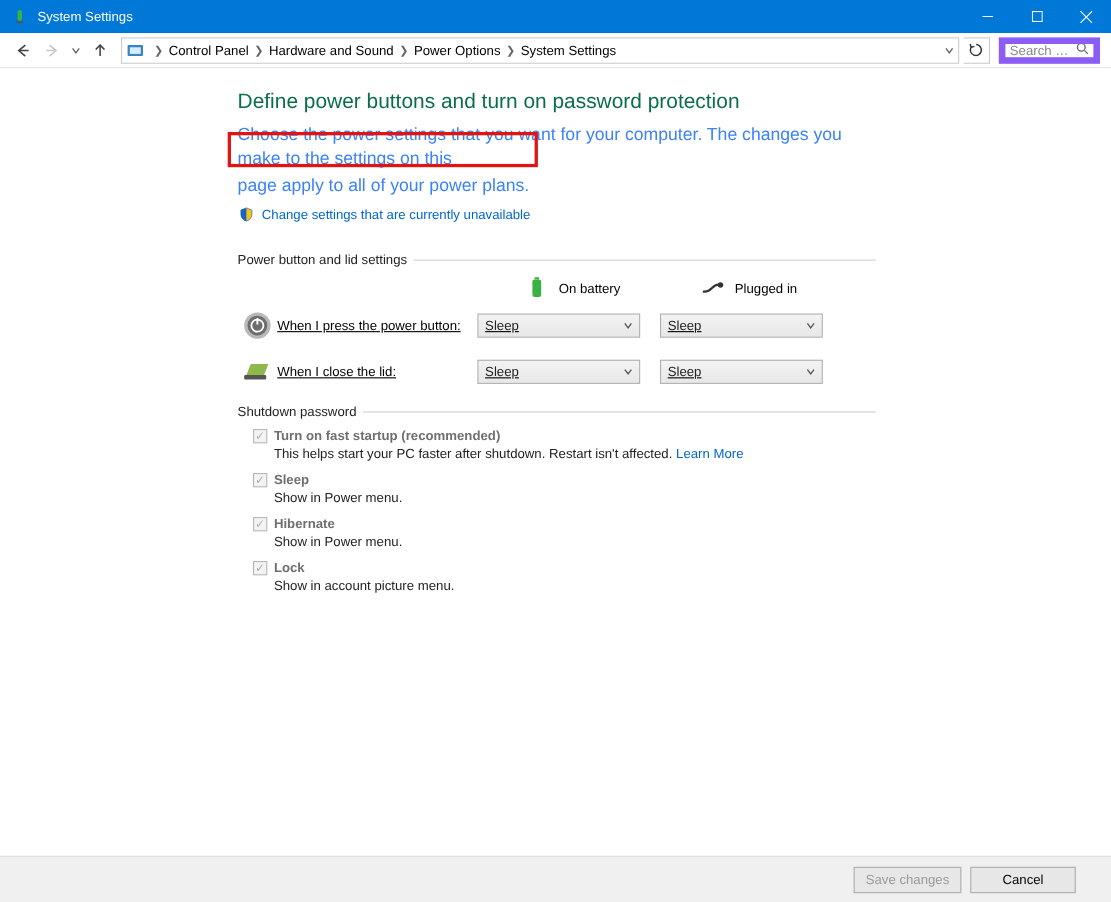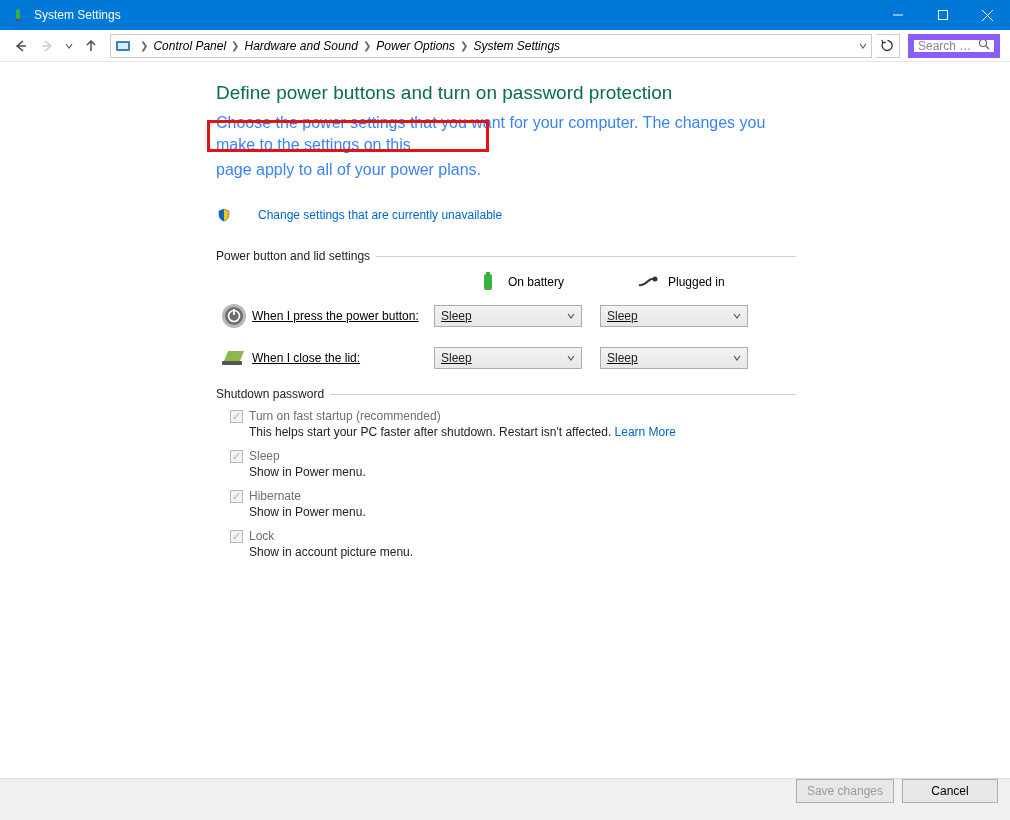--- a/index.html
+++ b/index.html
@@ -70,21 +70,21 @@
   }
   .breadcrumb .cp-icon {
     width: 16px; height: 16px;
     margin-right: 4px;
     display: inline-flex; align-items: center; justify-content: center;
   }
   .breadcrumb .sep {
     color: #666; padding: 0 5px;
     font-size: 10px;
   }
-  .breadcrumb .item { color: #000; cursor: default; font-style: italic; }
+  .breadcrumb .item { color: #000; cursor: default; }
   .breadcrumb .chev-end {
     position: absolute; right: 4px; top: 0; bottom: 0;
     display: flex; align-items: center; color: #666;
   }
   .refresh {
     width: 24px; height: 24px;
     border: 1px solid #ccc;
     border-left: none;
     display: flex; align-items: center; justify-content: center;
     color: #333;
@@ -123,22 +123,21 @@
   .desc {
     font-size: 16px;
     color: #3b82f6;
     margin-bottom: 2px;
     line-height: 1.4;
   }
   .change-link-wrap {
     display: inline-flex;
     align-items: center;
     padding: 4px 8px 4px 4px;
-    margin: 20px 0 10px -4px;
-    gap: 20px;
+    margin: 0 0 10px -4px;
   }
   .shield-icon {
     width: 16px; height: 16px;
     margin-right: 6px;
     display: inline-flex; align-items: center; justify-content: center;
   }
   .change-link { color: #0066cc; cursor: pointer; }
   .highlight-box {
     position: absolute;
     border: 3px solid #e11414;
@@ -199,33 +198,33 @@
   .chk-item { margin: 4px 0 10px 14px; }
   .chk-line { display: flex; align-items: center; gap: 6px; }
   .chk {
     width: 13px; height: 13px;
     border: 1px solid #b8b8b8;
     background: #f3f3f3;
     display: inline-flex; align-items: center; justify-content: center;
     color: #b0b0b0;
     font-size: 11px;
   }
-  .chk-label { font-weight: 400; color: #6f6f6f; font-size: 12px; }
+  .chk-label { font-weight: 700; color: #6f6f6f; font-size: 12px; }
   .chk-desc { margin-left: 19px; font-size: 12px; color: #222; margin-top: 2px; }
   .chk-desc .link { color: #0066cc; cursor: pointer; }
 
   
   .footer {
     position: absolute;
     bottom: 0; left: 0; right: 0;
     height: 42px;
     background: #f0f0f0;
     border-top: 1px solid #ddd;
-    display: flex; justify-content: flex-end;
-    padding-right: 12px;
+    display: flex; align-items: center; justify-content: flex-end;
+    padding-right: 32px;
     gap: 8px;
   }
   .btn {
     min-width: 96px; height: 24px;
     border: 1px solid #adadad;
     background: #e7e7e7;
     font-size: 12px;
     display: flex; align-items: center; justify-content: center;
     padding: 0 10px;
   }

